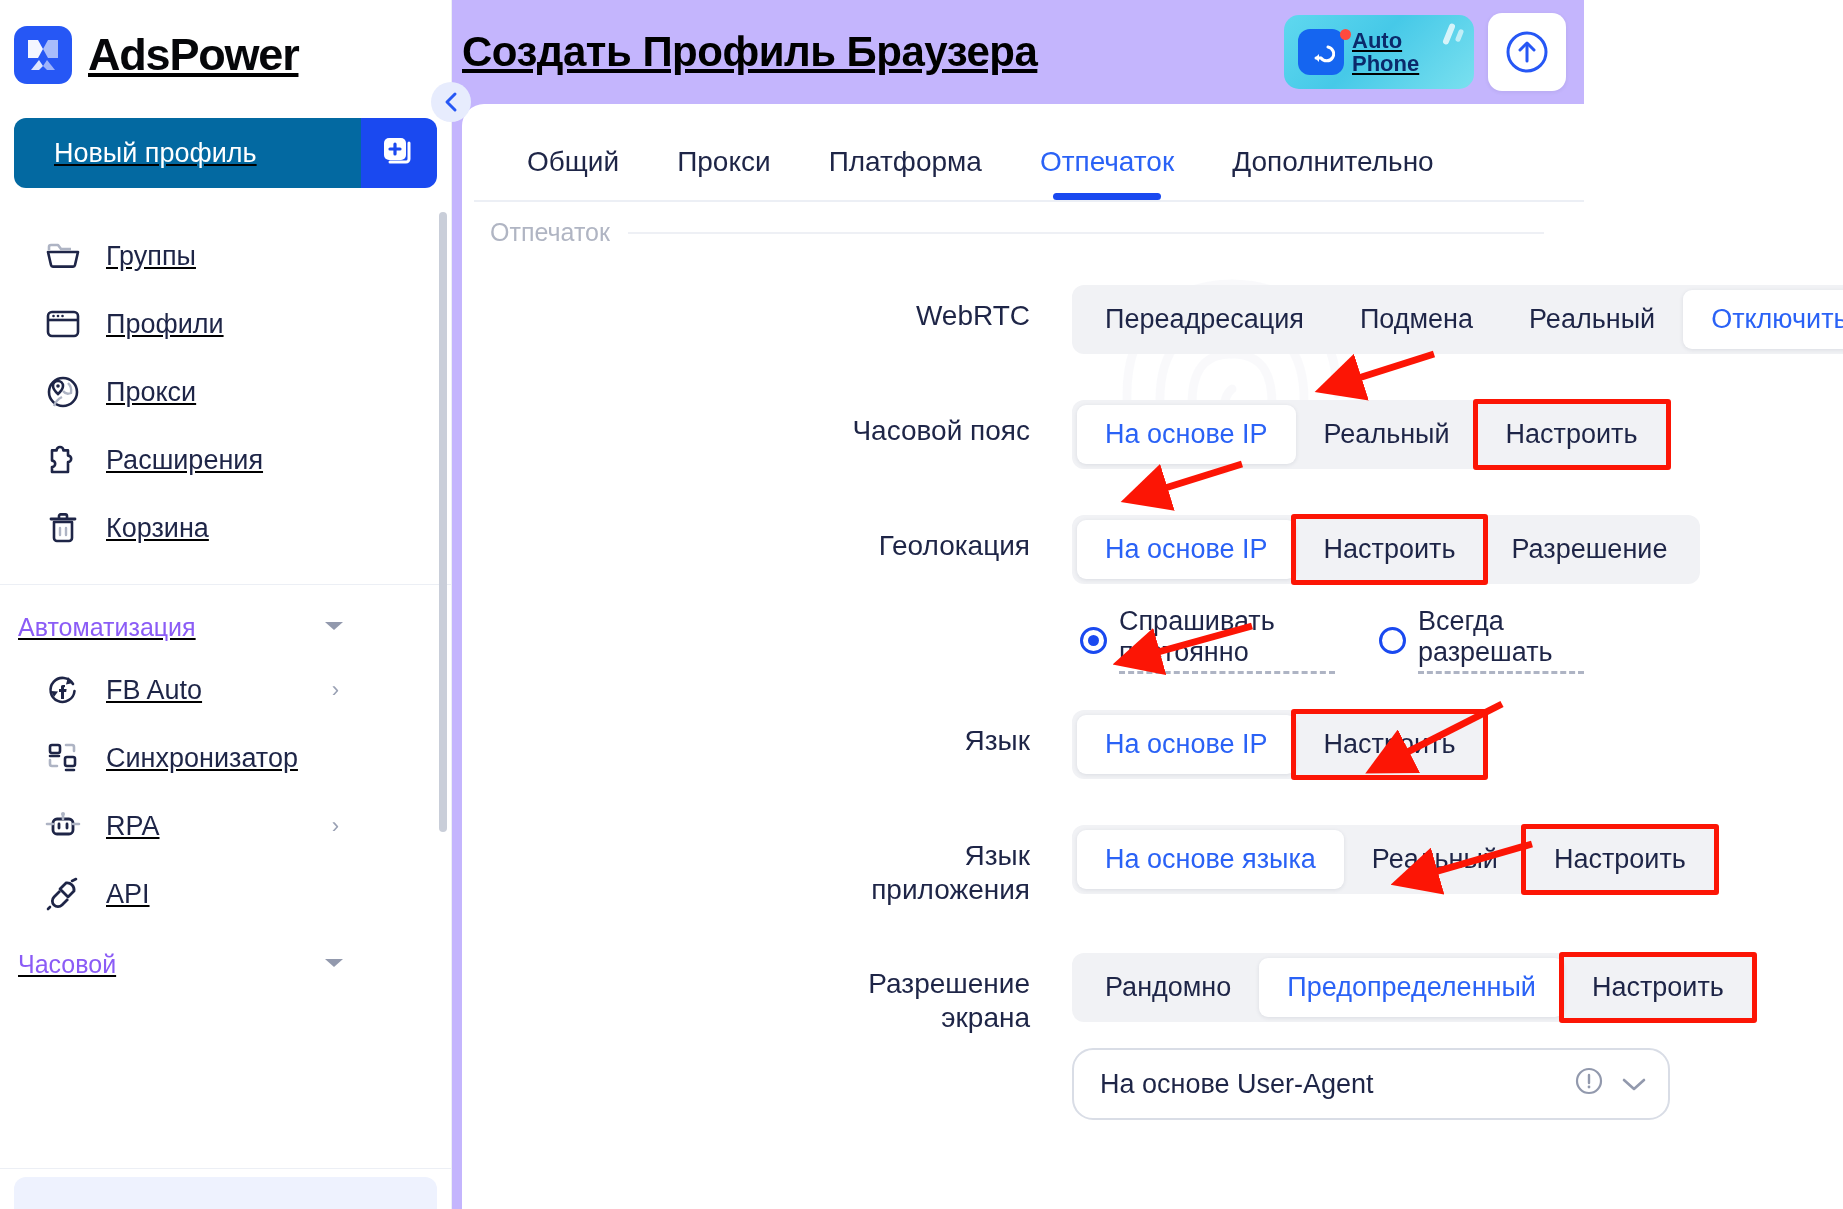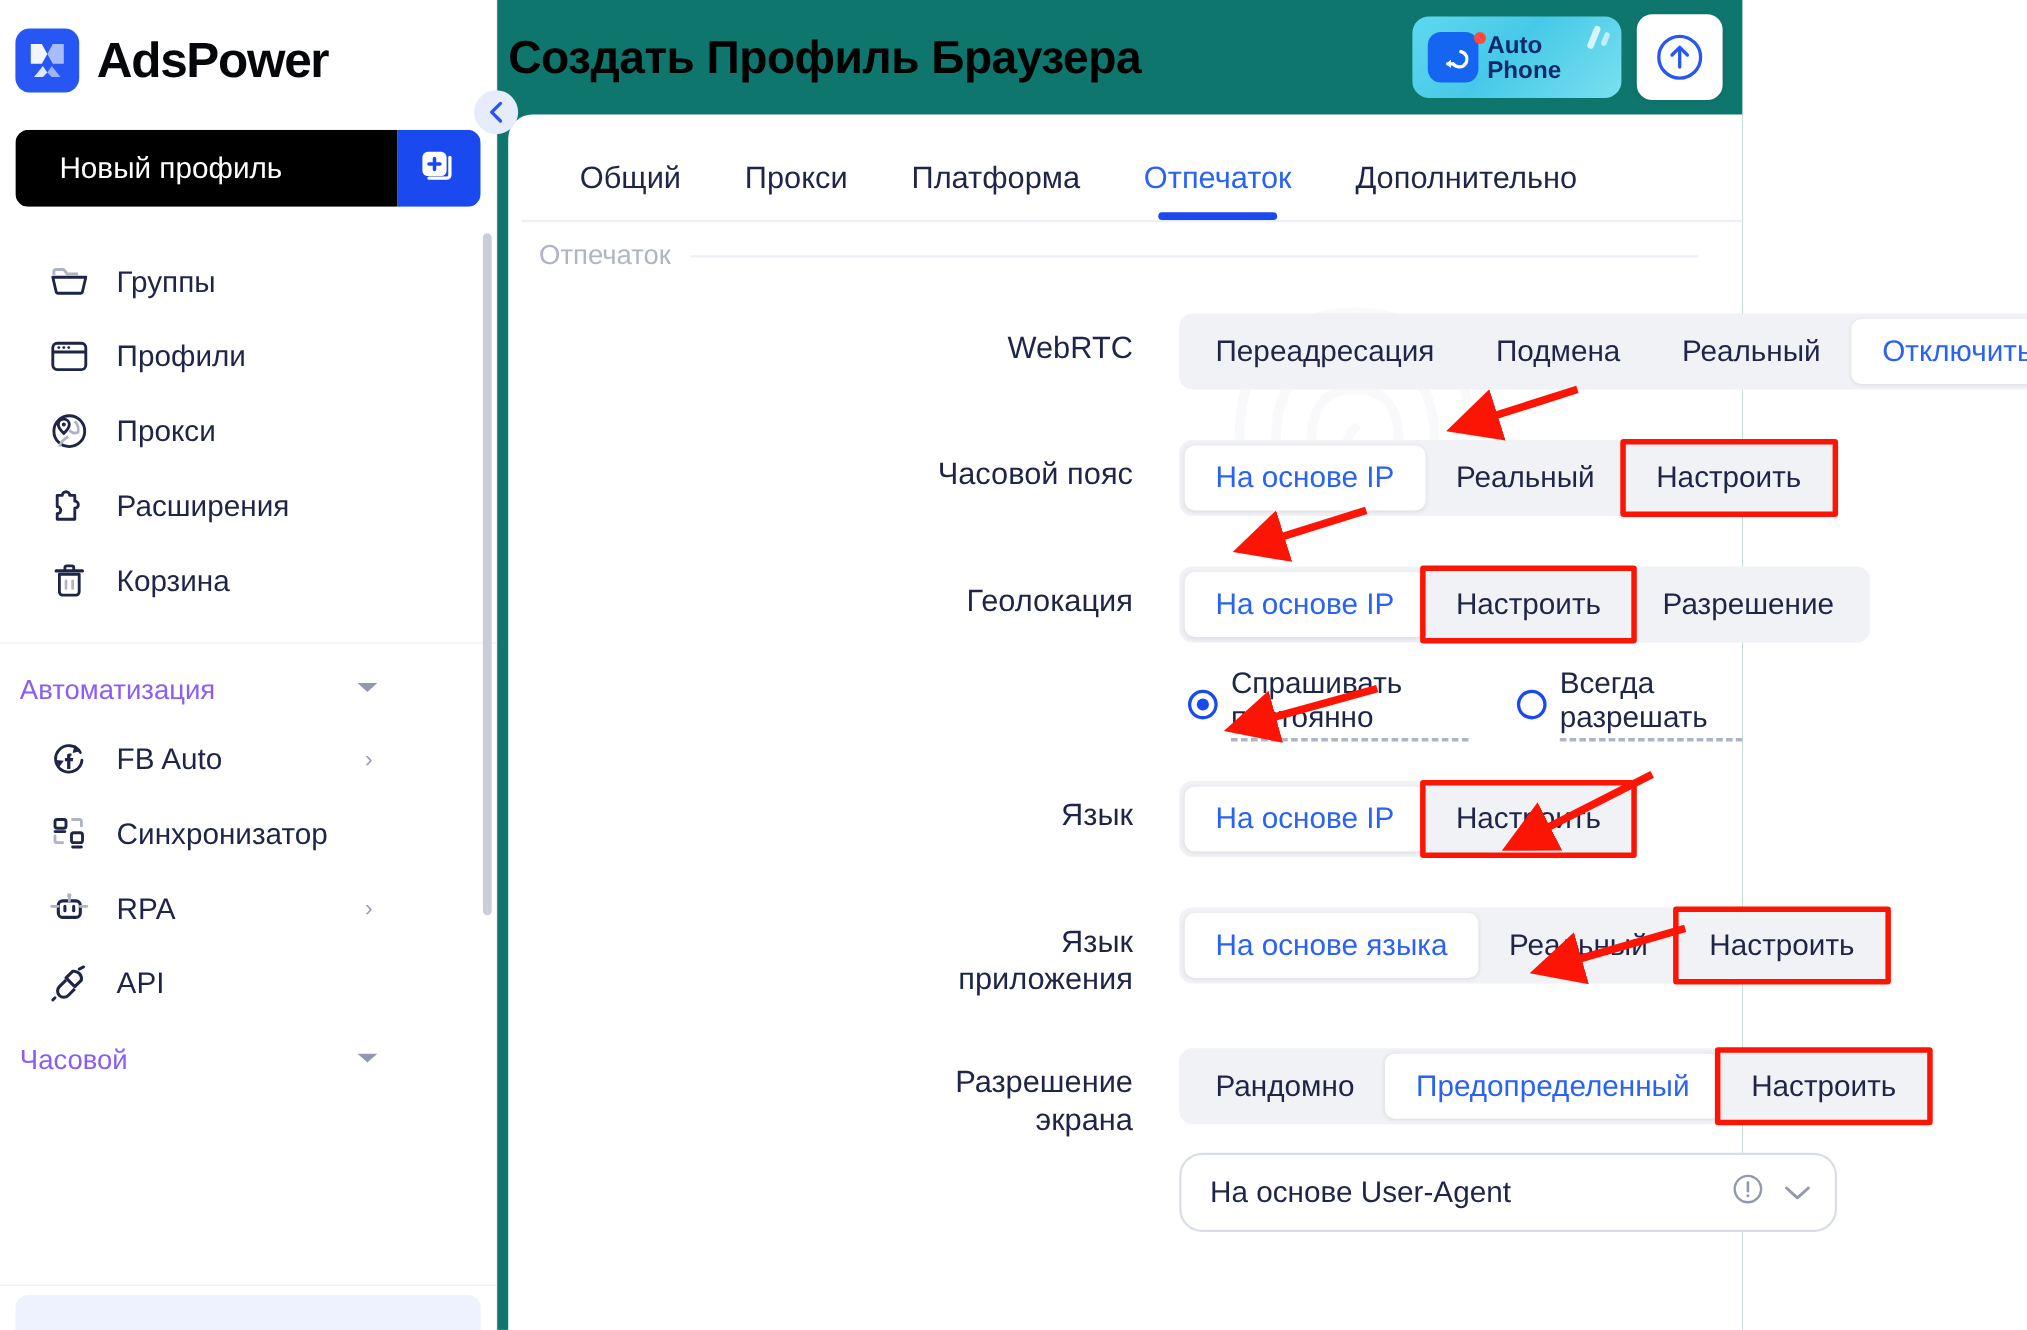--- a/index.html
+++ b/index.html
@@ -2,21 +2,21 @@
 <html><head>
 <meta charset="utf-8">
 <style>
   * { box-sizing: border-box; margin: 0; padding: 0; }
   html, body {
     width: 1843px; height: 1209px;
     font-family: "Liberation Sans", sans-serif;
     background: #ffffff;
     overflow: hidden;
   }
-  .app { position: relative; width: 1584px; height: 1209px; display: flex; }
+  .app { position: relative; width: 1584px; height: 1209px; display: flex; text-decoration: underline; }
 
   
   .sidebar {
     width: 452px; height: 1209px;
     background: #ffffff;
     position: relative;
     flex: 0 0 452px;
     border-right: 1px solid #eceff5;
   }
   .brand {
@@ -38,21 +38,21 @@
     background: #e7ecfd; display: flex; align-items: center; justify-content: center;
     color: #2657f5; font-size: 20px; z-index: 40; cursor: pointer;
   }
 
   .new-profile {
     margin: 34px 14px 0 14px;
     height: 70px; border-radius: 12px; overflow: hidden;
     display: flex; align-items: stretch; cursor: pointer;
   }
   .new-profile-label {
-    flex: 1; background: #000000; color: #ffffff;
+    flex: 1; background: #0369a1; color: #ffffff;
     display: flex; align-items: center; padding-left: 40px;
     font-size: 27px; font-weight: 400;
   }
   .new-profile-add {
     width: 76px; background: #1a49f0;
     display: flex; align-items: center; justify-content: center;
   }
 
   .nav { margin-top: 34px; }
   .nav-item {
@@ -77,21 +77,21 @@
     position: absolute; right: 4px; top: 212px;
     width: 8px; height: 620px; border-radius: 4px; background: #c9ced9;
   }
   .sidebar-bottom {
     position: absolute; left: 14px; right: 14px; bottom: 0; height: 32px;
     background: #eef2fe; border-radius: 12px 12px 0 0;
   }
   .sidebar-divider-bottom { position:absolute; left:0; right:0; bottom:40px; height:1px; background:#eceff5; }
 
   
-  .main { flex: 1; position: relative; background: #0f766e; }
+  .main { flex: 1; position: relative; background: #c4b5fd; }
 
   .main-head {
     height: 104px; display: flex; align-items: center;
     padding: 0 18px 0 10px; position: relative;
   }
   .page-title {
     font-size: 42px; font-weight: 700; color: #000000;
     letter-spacing: -0.5px; white-space: nowrap;
   }
   .head-right { margin-left: auto; display: flex; align-items: center; gap: 14px; }

